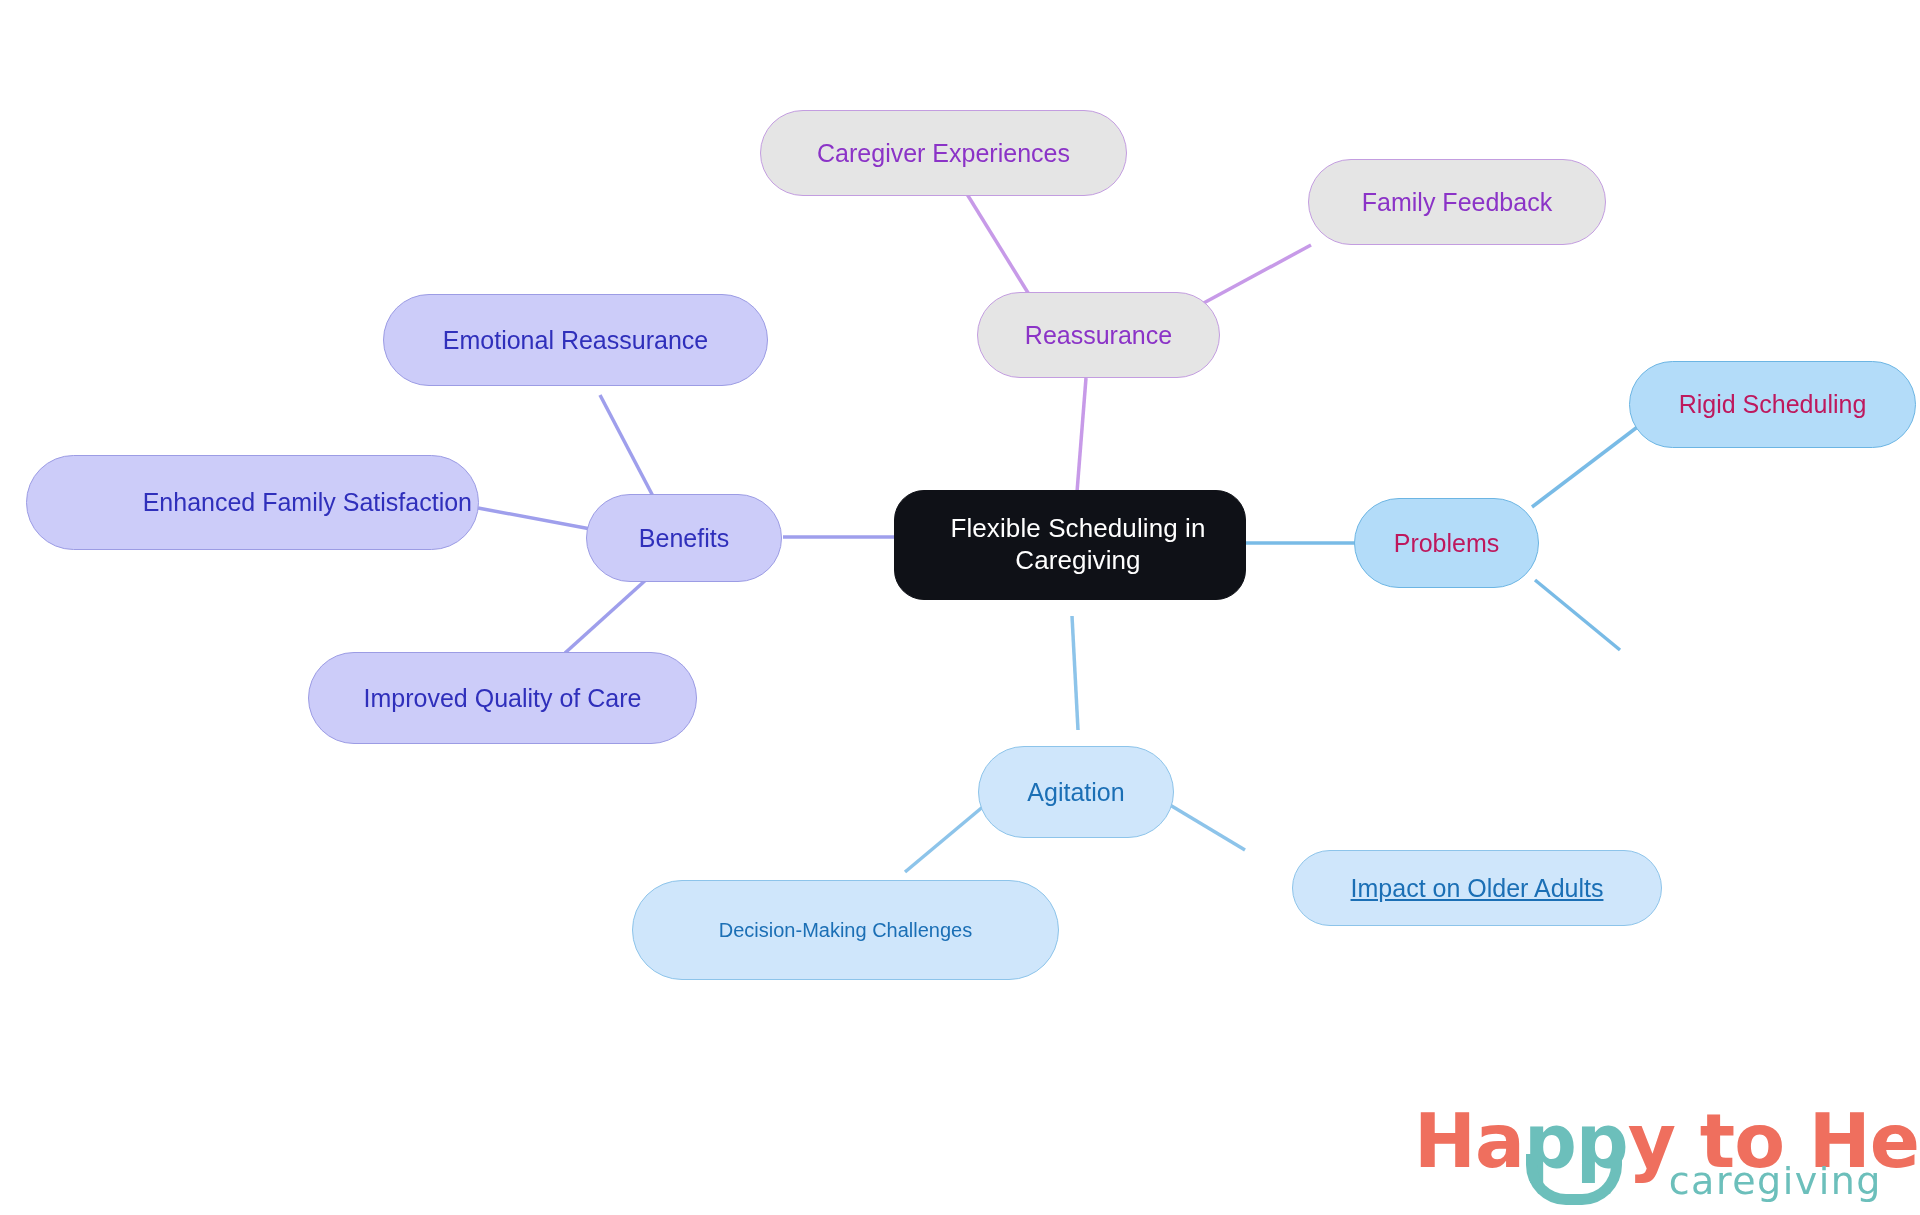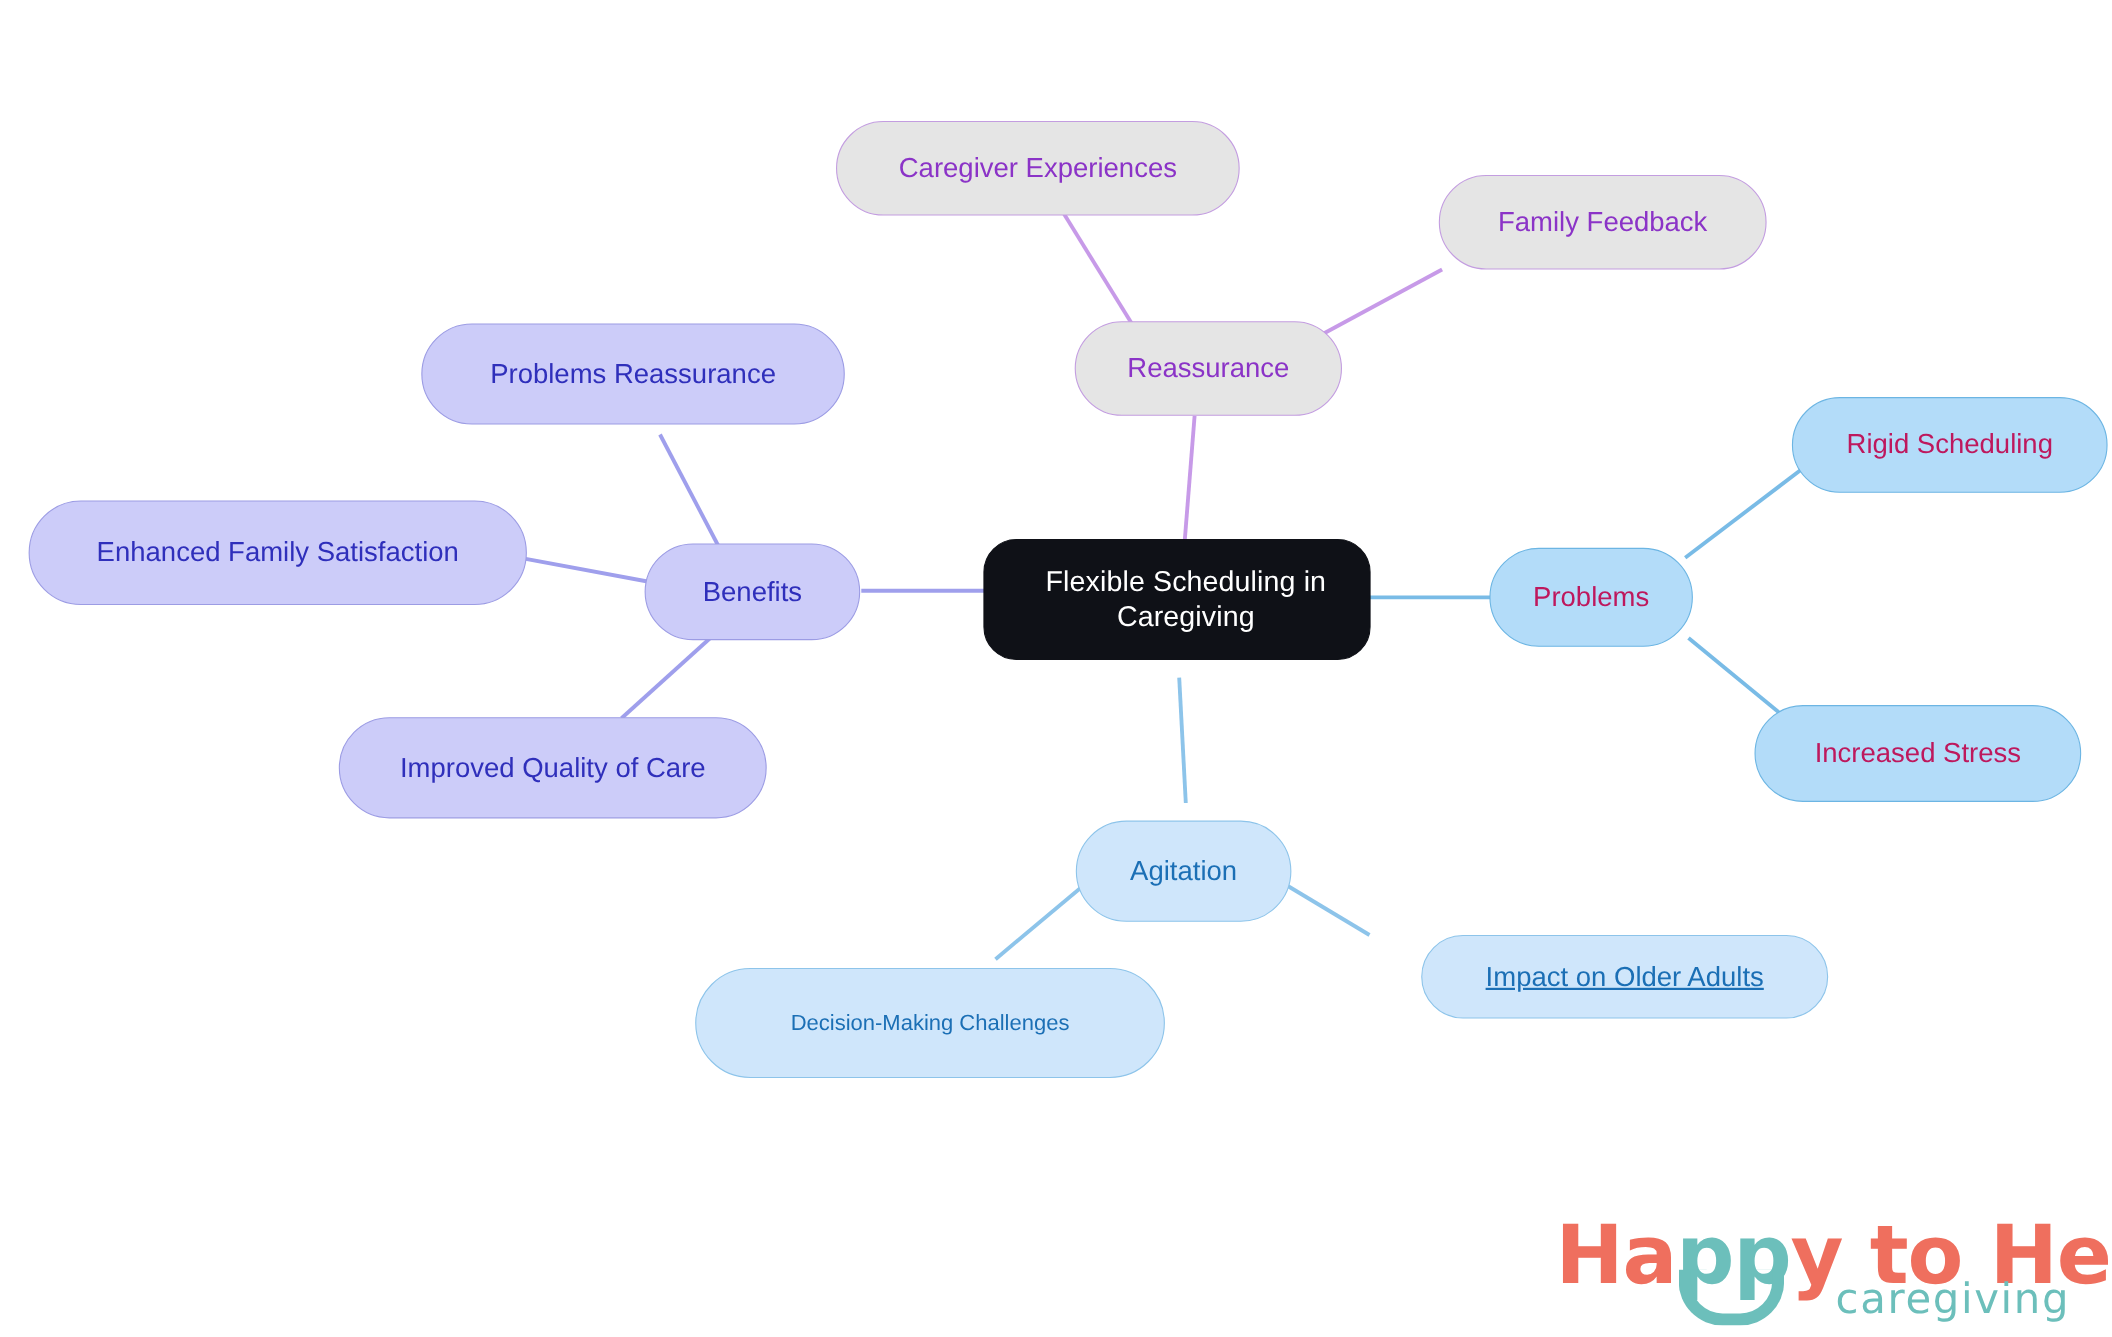--- a/index.html
+++ b/index.html
@@ -145,24 +145,24 @@
   <div class="node root" style="left:894px; top:490px; width:352px; height:110px;">
     <span class="label">Flexible Scheduling in
 Caregiving</span>
   </div>
 
   <div class="node purple" style="left:586px; top:494px; width:196px; height:88px; font-size:25px;">
     <span class="label">Benefits</span>
   </div>
 
   <div class="node purple" style="left:383px; top:294px; width:385px; height:92px; font-size:25px;">
-    <span class="label">Problems Reassurance</span>
-  </div>
-
-  <div class="node purple" style="left:26px; top:455px; width:453px; height:95px; font-size:25px;">
+    <span class="label">Emotional Reassurance</span>
+  </div>
+
+  <div class="node purple" style="left:26px; top:455px; width:453px; height:95px; font-size:25px;justify-content:flex-end;">
     <span class="label">Enhanced Family Satisfaction</span>
   </div>
 
   <div class="node purple" style="left:308px; top:652px; width:389px; height:92px; font-size:25px;">
     <span class="label">Improved Quality of Care</span>
   </div>
 
   <div class="node violet" style="left:977px; top:292px; width:243px; height:86px; font-size:25px;">
     <span class="label">Reassurance</span>
   </div>
@@ -176,23 +176,20 @@
   </div>
 
   <div class="node blue" style="left:1354px; top:498px; width:185px; height:90px; font-size:25px;">
     <span class="label">Problems</span>
   </div>
 
   <div class="node blue" style="left:1629px; top:361px; width:287px; height:87px; font-size:25px;">
     <span class="label">Rigid Scheduling</span>
   </div>
 
-  <div class="node blue" style="left:1595px; top:641px; width:297px; height:88px; font-size:25px;">
-    <span class="label">Increased Stress</span>
-  </div>
 
   <div class="node blue-light" style="left:978px; top:728px; width:196px; height:92px; font-size:25px;margin-top:18px;">
     <span class="label">Agitation</span>
   </div>
 
   <div class="node blue-light" style="left:632px; top:880px; width:427px; height:100px; font-size:20px;">
     <span class="label">Decision-Making Challenges</span>
   </div>
 
   <div class="node blue-light" style="left:1292px; top:850px; width:370px; height:76px; font-size:25px;text-decoration:underline;">

